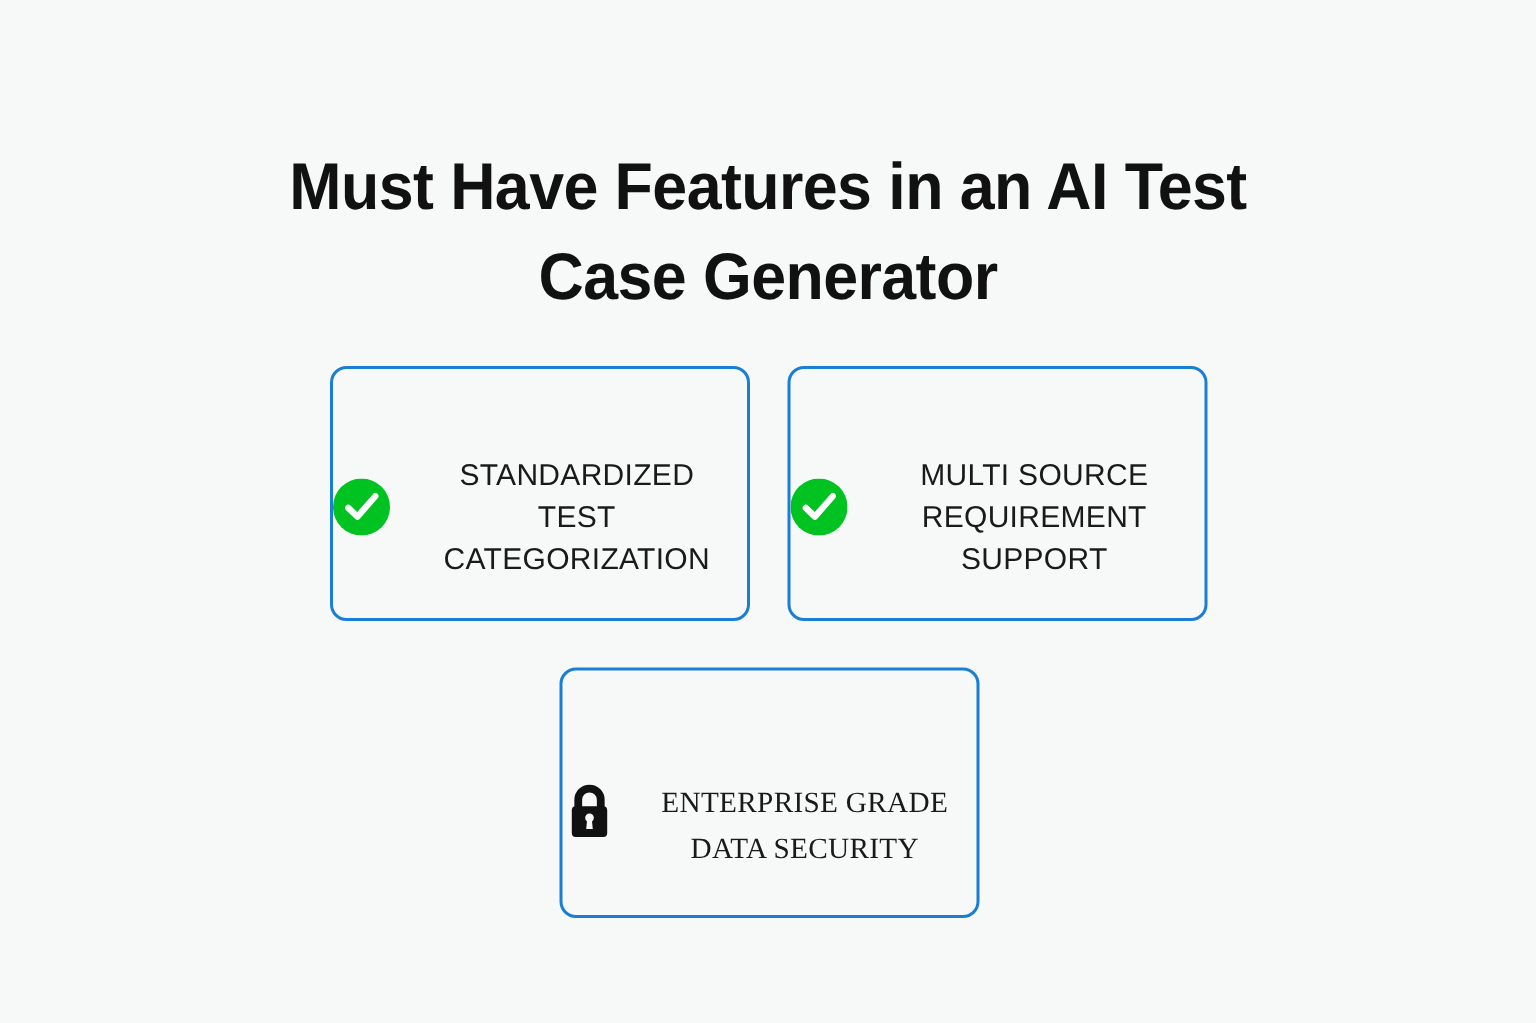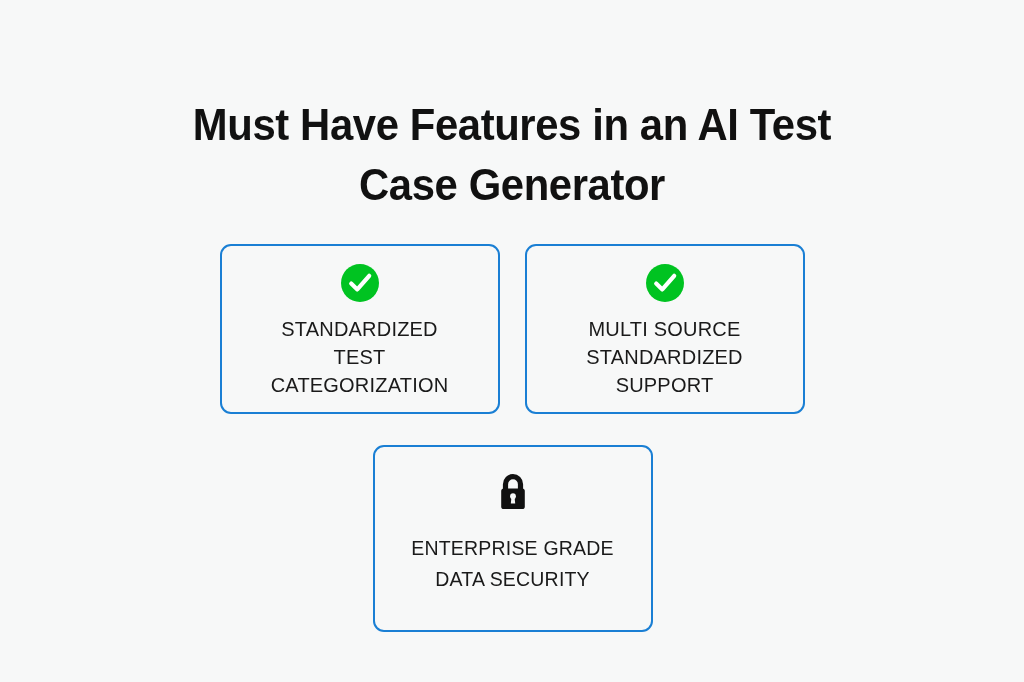--- a/index.html
+++ b/index.html
@@ -56,26 +56,27 @@
     width: 585px;
   }
 
   .card {
     box-sizing: border-box;
     width: 280px;
     border: 2px solid #1a7fd4;
     border-radius: 11px;
     background: #f7f8f8;
     display: flex;
-    flex-direction: column;
+    flex-direction: row;
     align-items: center;
     padding-top: 18px;
+    gap: 12px;
   }
   .row-top .card { height: 170px; }
-  .row-bottom .card { width: 280px; height: 187px; padding-top: 24px; }
+  .row-bottom .card { width: 280px; height: 167px; padding-top: 24px; font-family: Liberation Serif, serif; }
 
   .card-icon {
     display: block;
     line-height: 0;
   }
   .card-icon svg { display: block; }
 
   .card-label {
     margin-top: 13px;
     width: 100%;
@@ -117,21 +118,21 @@
     </div>
 
     <div class="card">
       <span class="card-icon">
         <svg width="38" height="38" viewBox="0 0 38 38">
           <circle cx="19" cy="19" r="19" fill="#00c321"></circle>
           <path d="M10.2 19.6 L16.3 25.4 L28.2 11.8" fill="none" stroke="#ffffff" stroke-width="4.2" stroke-linecap="round" stroke-linejoin="round"></path>
         </svg>
       </span>
       <span class="card-label">MULTI SOURCE
-STANDARDIZED
+REQUIREMENT
 SUPPORT</span>
     </div>
 
 
   </div>
 
   <div class="row row-bottom">
 
     <div class="card">
       <span class="card-icon">

